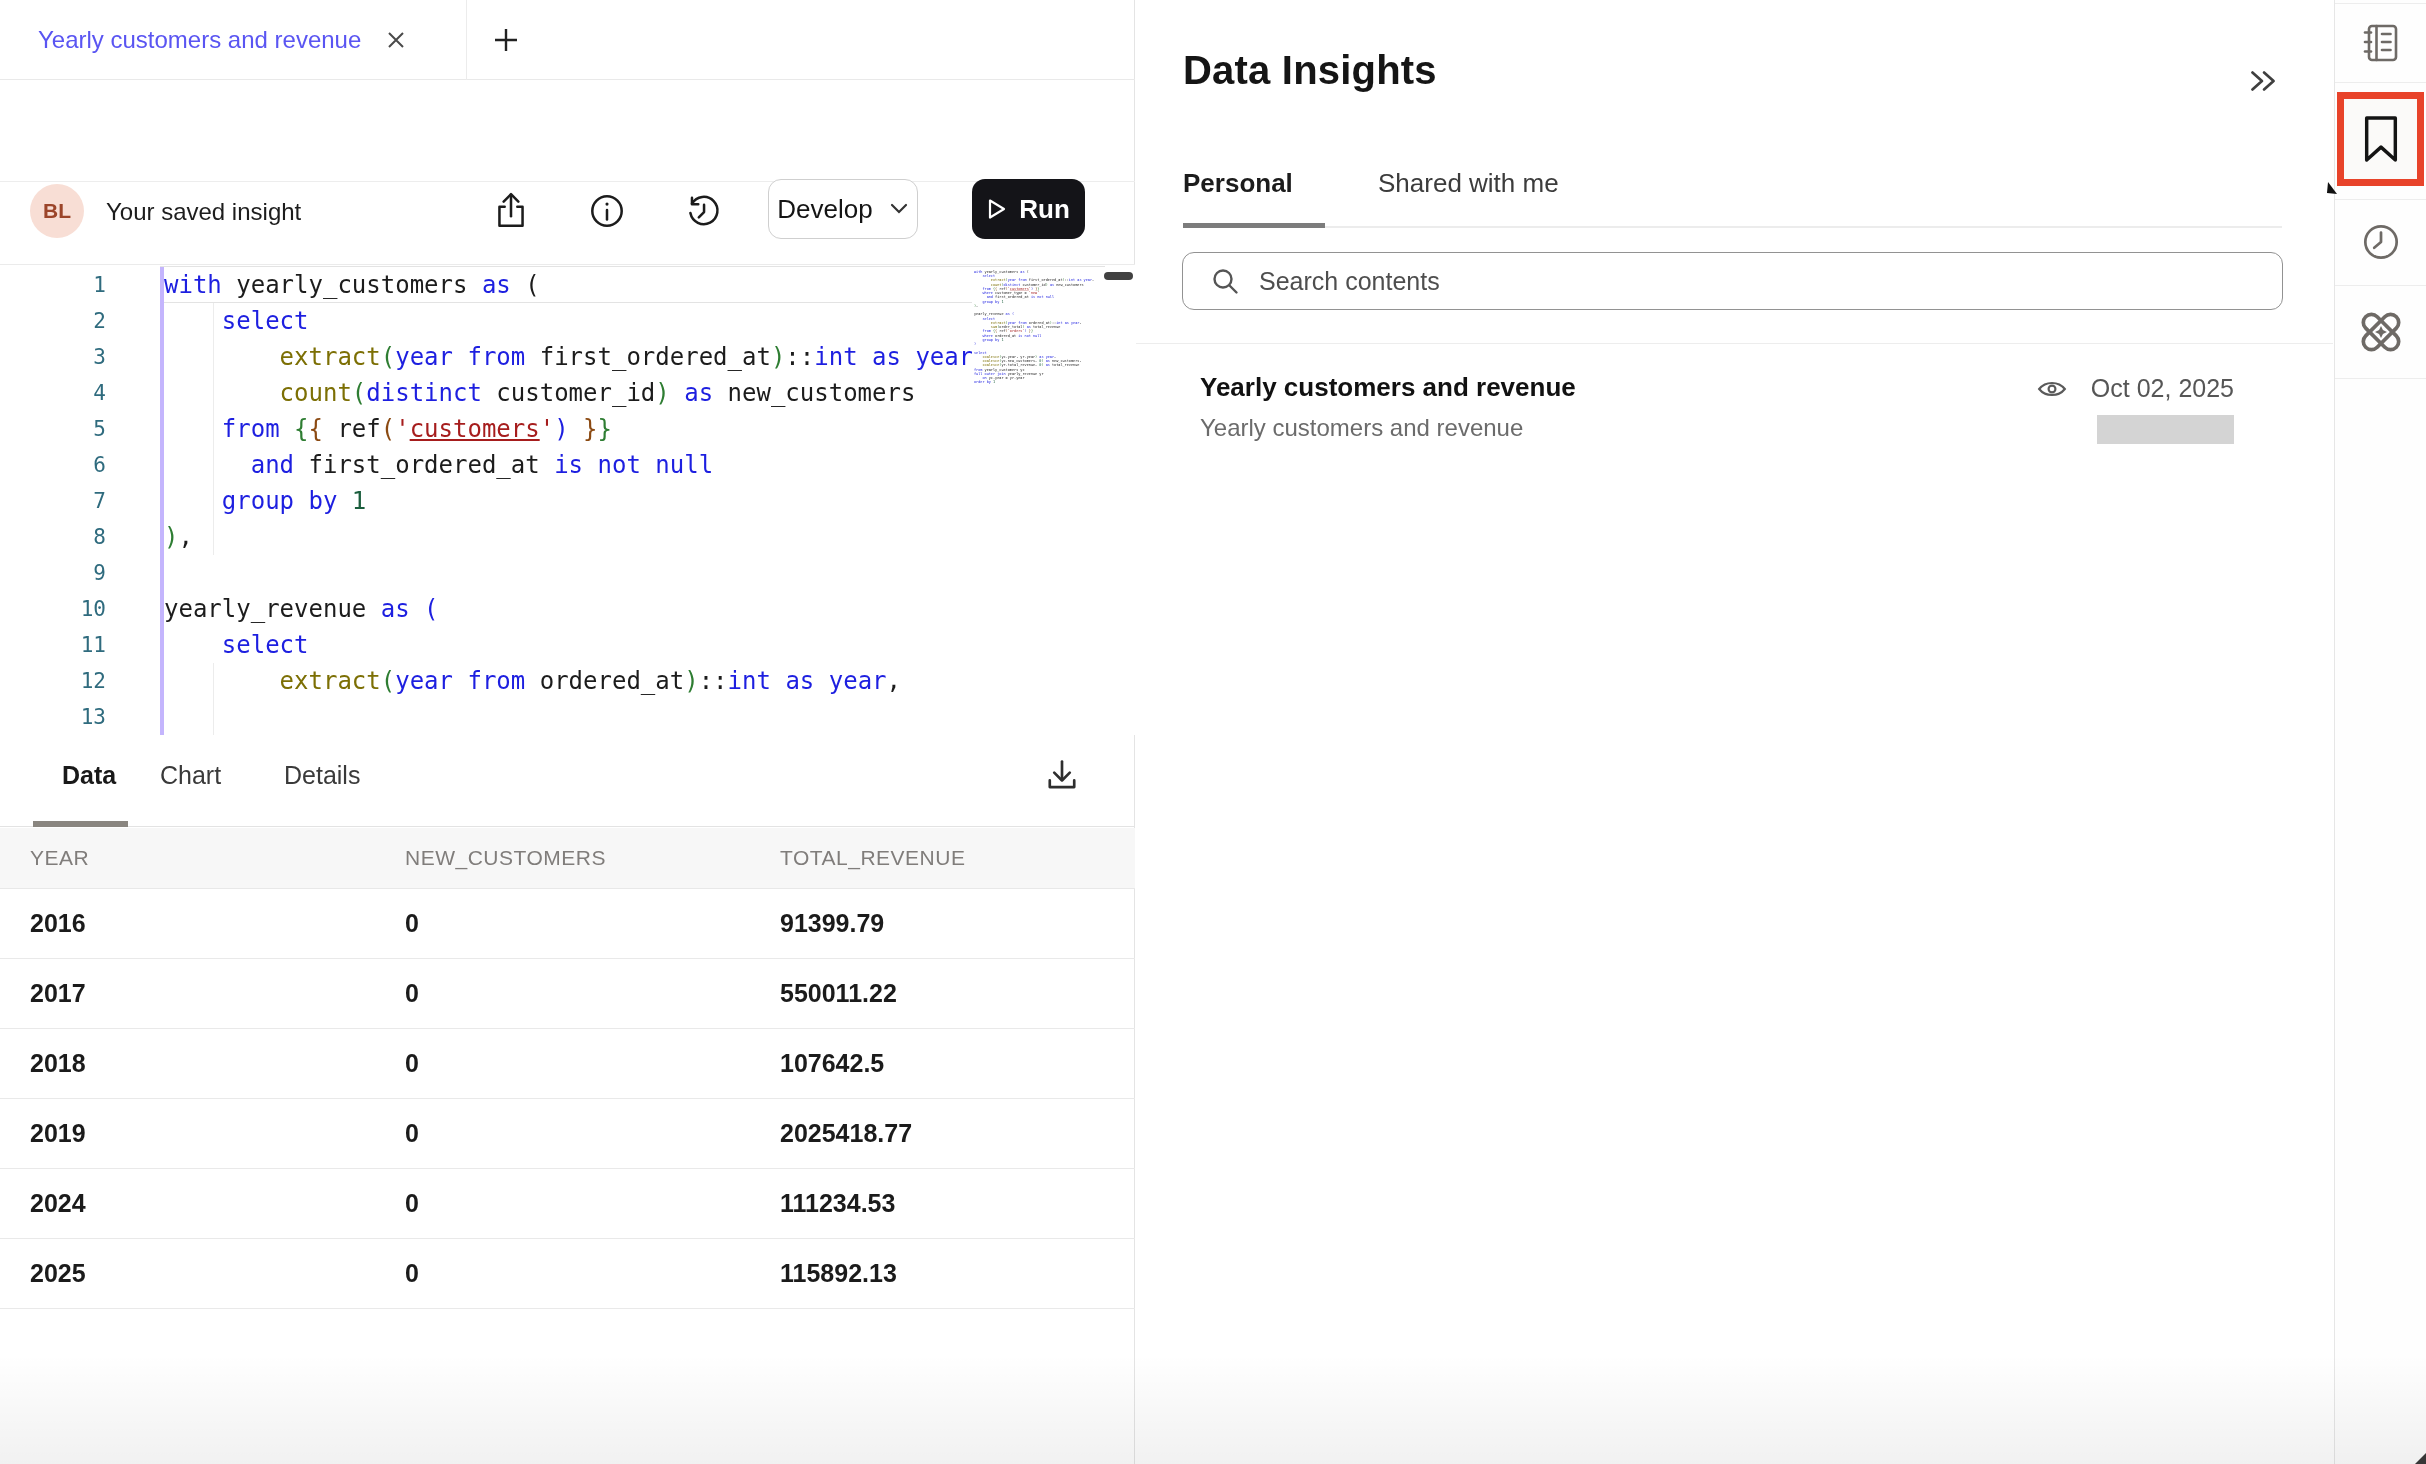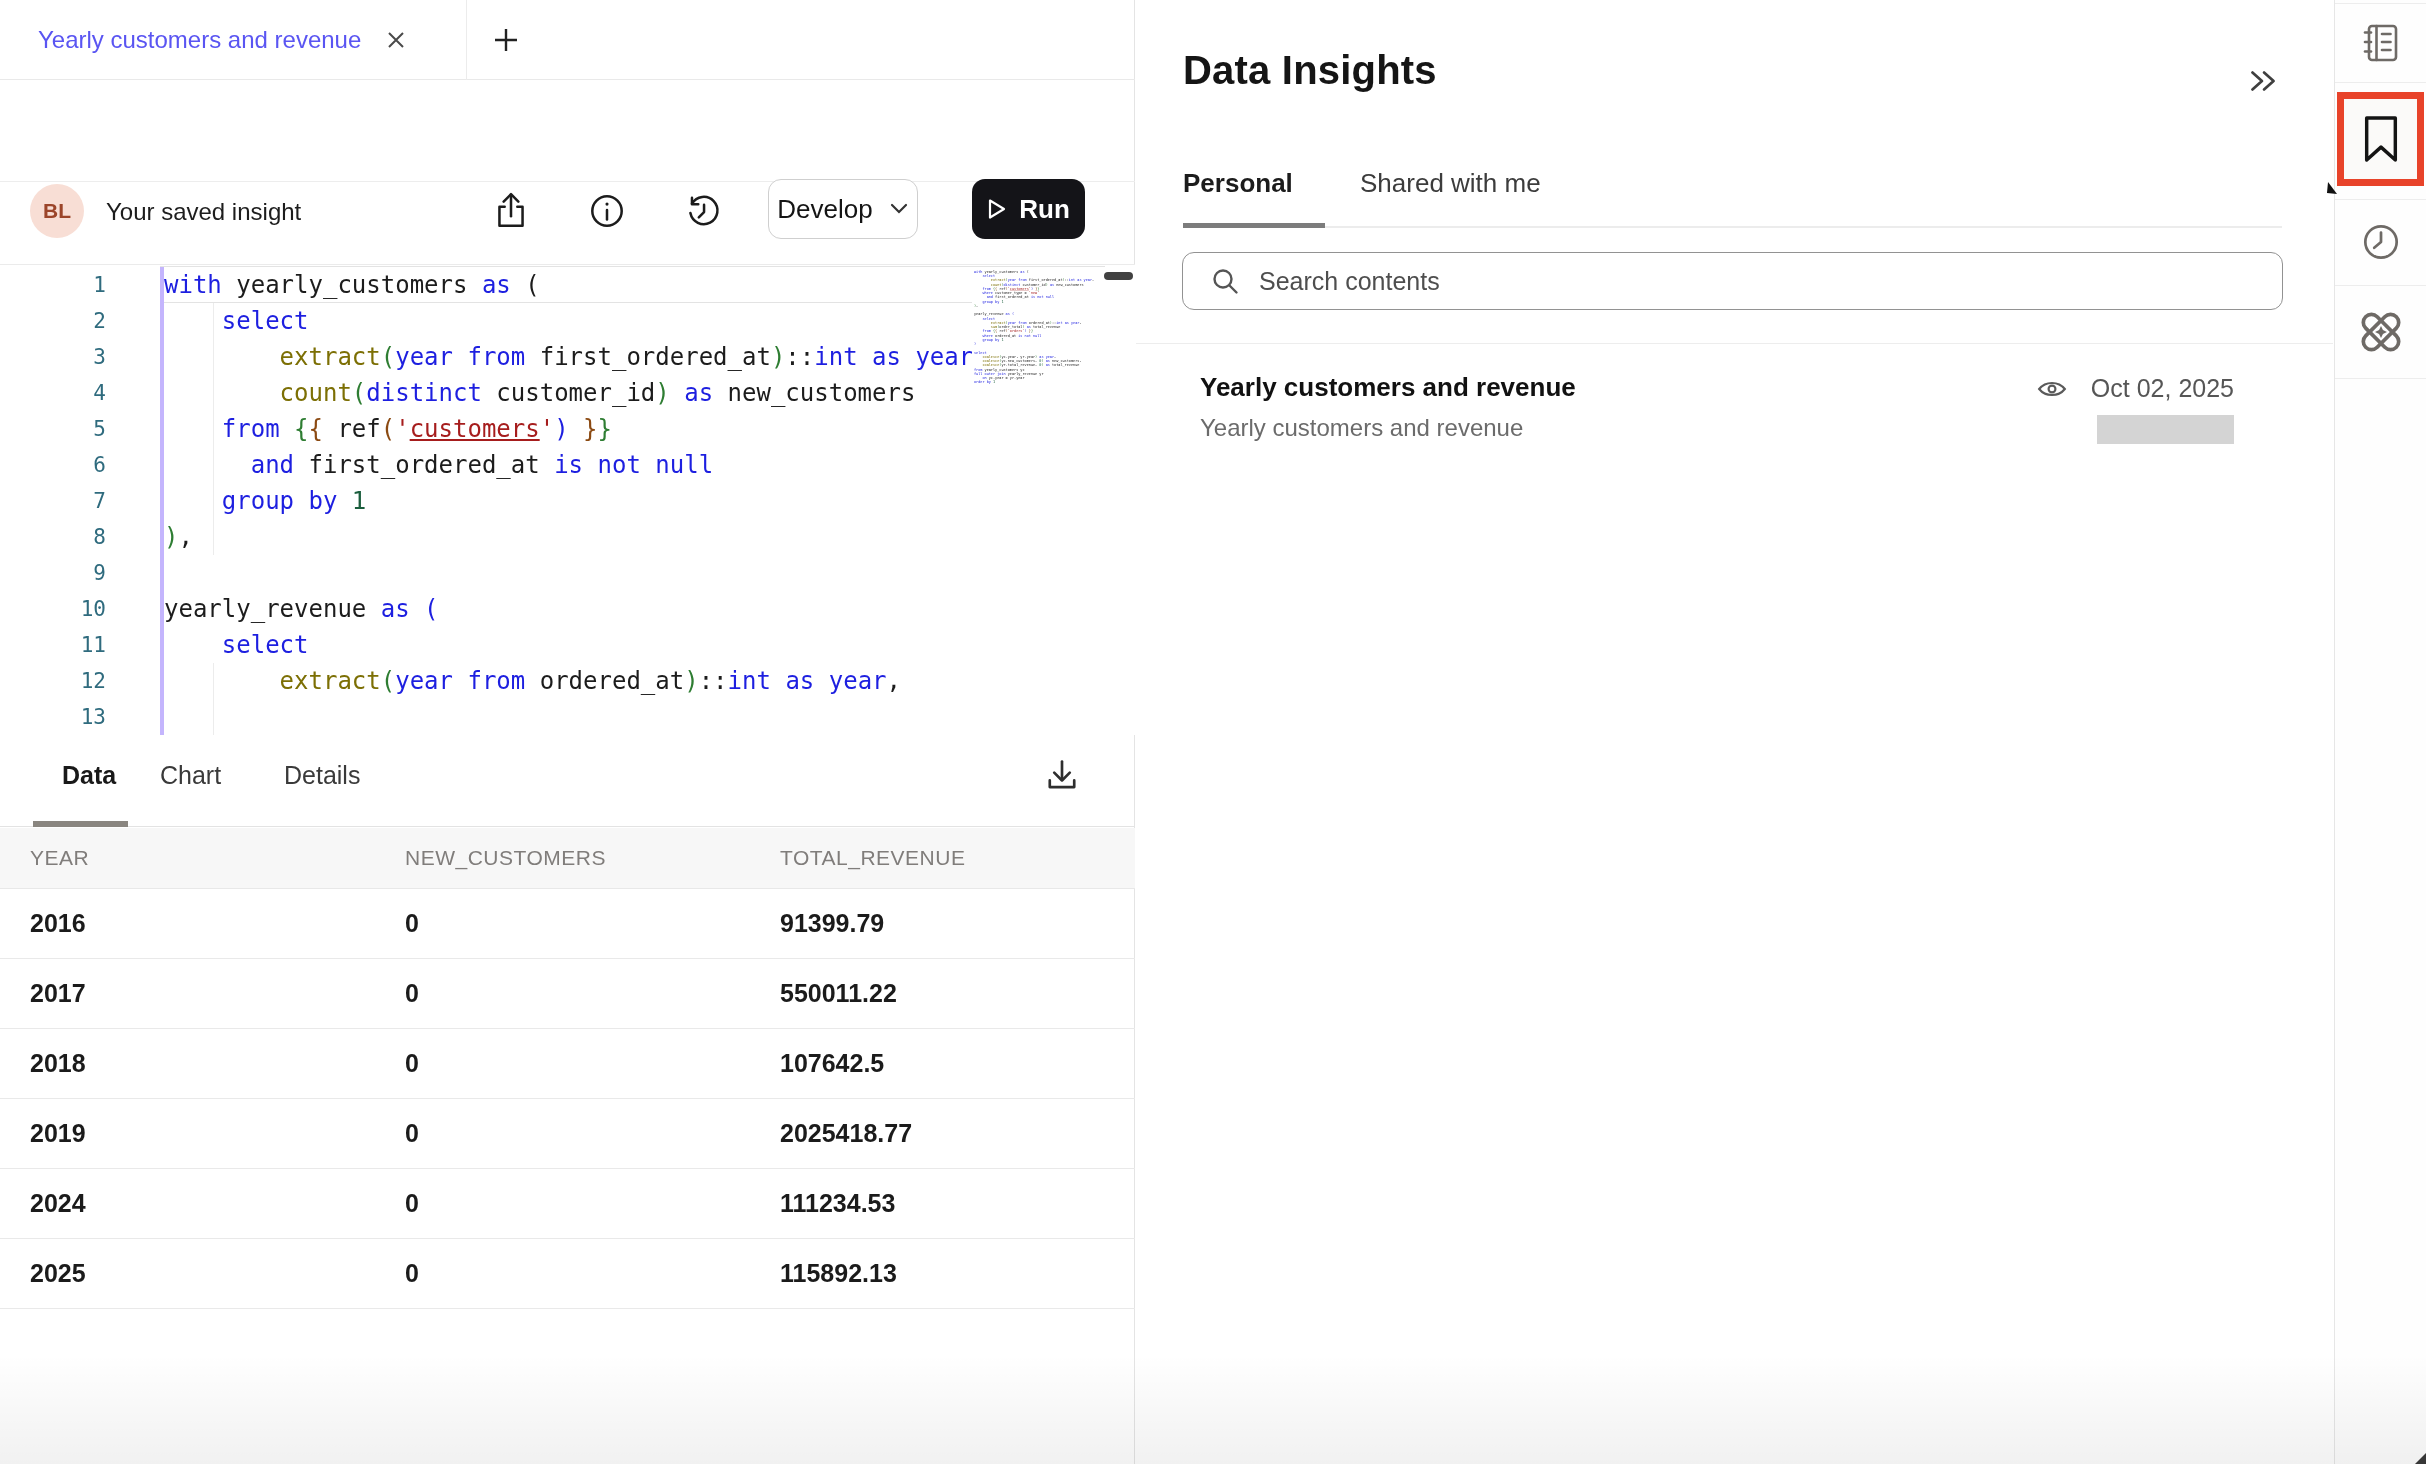--- a/index.html
+++ b/index.html
@@ -63,21 +63,21 @@
   .tbl-header div { font-size:21px; letter-spacing:0.5px; color:#807d7b; }
   .tbl-body { left:0; top:889px; width:1135px; }
   .tbl-row { width:1135px; height:70px; border-bottom:1px solid #e9e9e9; display:grid; grid-template-columns:375px 375px auto; align-items:center; padding-left:30px; }
   .tbl-row div { font-size:25px; color:#1b1b1b;font-weight:bold; }
 
   
   #right-panel { left:1136px; top:0; width:1197px; height:1464px; background:#fff; }
   .ri-title { left:47px; top:48px; font-size:40px; font-weight:600; color:#151515; letter-spacing:0.2px; }
   .collapse-btn { left:1108px; top:62px; cursor:pointer; }
   .ri-tab-personal { left:47px; top:168px; font-size:26px; font-weight:600; color:#1c1c1c; cursor:pointer; }
-  .ri-tab-shared { left:224px; top:168px; font-size:26px; font-weight:400; color:#3c3c3c; cursor:pointer; }
+  .ri-tab-shared { left:242px; top:168px; font-size:26px; font-weight:400; color:#3c3c3c; cursor:pointer; }
   .ri-tabs-line { left:47px; top:226px; width:1099px; height:2px; background:#ececec; }
   .ri-tabs-active { left:47px; top:223px; width:142px; height:5px; background:#7c7c7c; }
   .search-box { left:46px; top:252px; width:1101px; height:58px; border:1.5px solid #929292; border-radius:12px; background:#fff; display:flex; align-items:center; padding-left:26px; gap:18px; }
   .search-box input { border:none; outline:none; font-size:25px; color:#3e3e3e; width:900px; font-family:"Liberation Sans", sans-serif; background:transparent; }
   .search-box input::placeholder { color:#4e4e4e; opacity:1; }
   .ri-divider { left:0; top:343px; width:1197px; height:1px; background:#ededed; }
   .insight-item { left:0; top:356px; width:1197px; height:110px; cursor:pointer; }
   .insight-title { left:64px; top:16px; font-size:26px; font-weight:700; color:#111; }
   .insight-meta { top:18px; right:99px; display:flex; align-items:center; gap:24px; }
   .insight-date { font-size:25px; color:#565656; }

